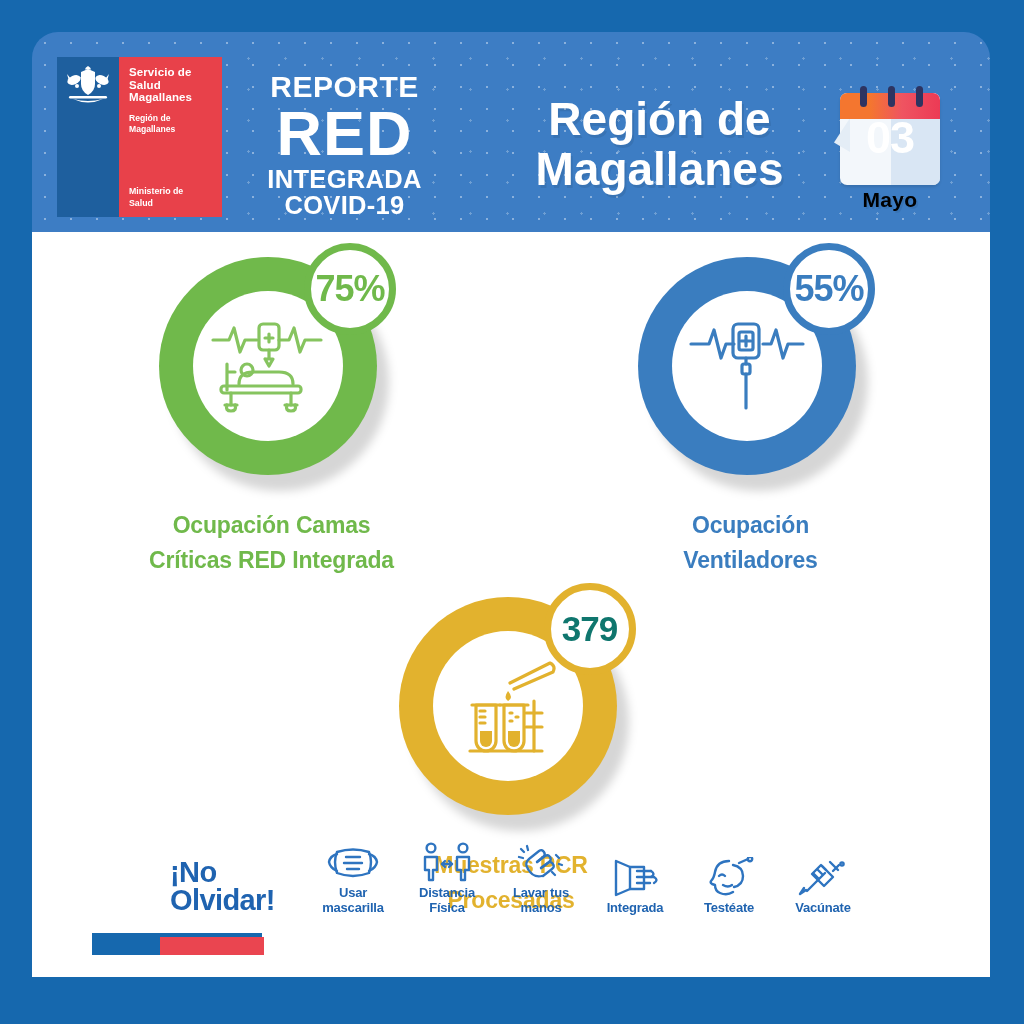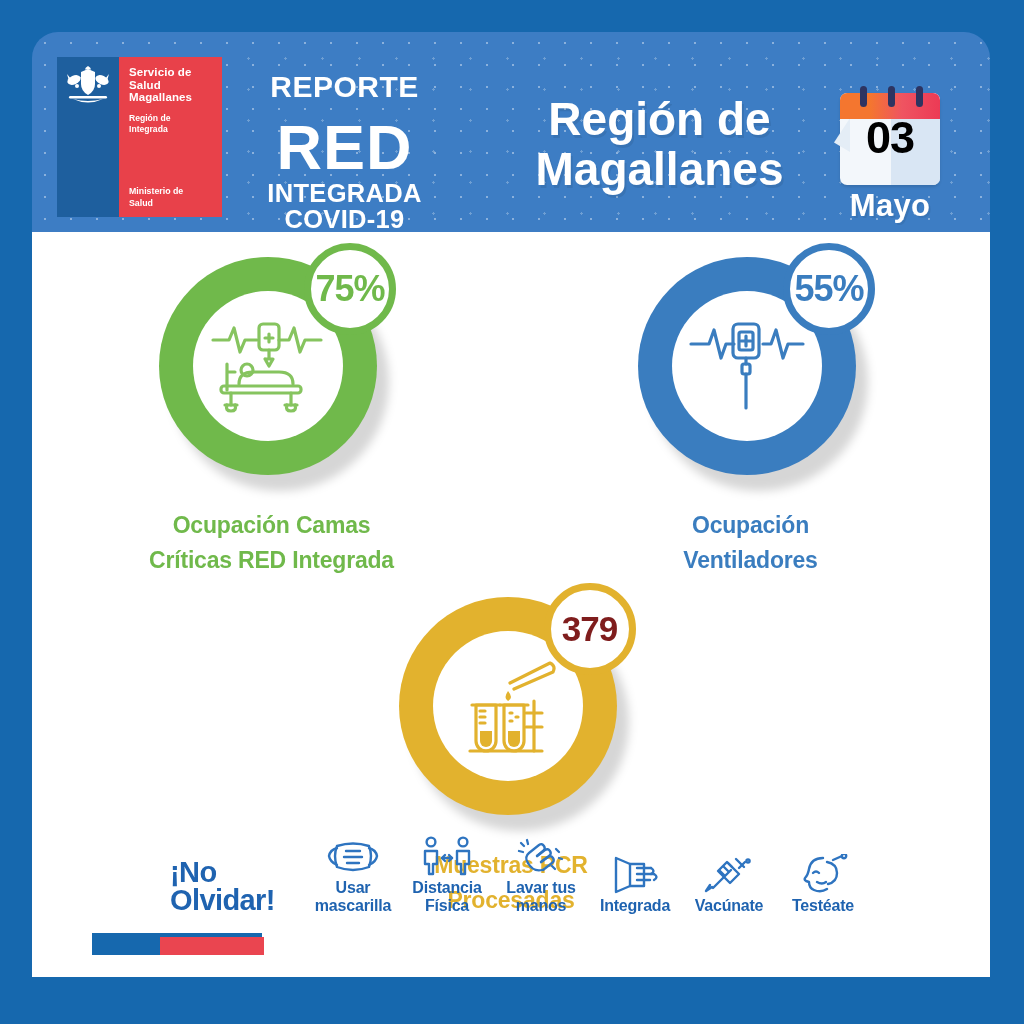--- a/index.html
+++ b/index.html
@@ -41,21 +41,21 @@
   .logo-l1 { font-size:11.5px; font-weight:bold; line-height:12.6px; letter-spacing:.1px;}
   .logo-l2 { font-size:8.6px; font-weight:bold; line-height:11.5px; margin-top:9px;}
   .logo-l3 { font-size:8.8px; font-weight:bold; line-height:11.5px; position:absolute; left:10px; bottom:8px;}
 
   
   .report-title{
     position:absolute; left:205px; top:40px; width:215px;
     color:#fff; text-align:center; line-height:1;
   }
   .rt-1{ font-size:30px; font-weight:bold; letter-spacing:.5px; }
-  .rt-2{ font-size:63px; font-weight:bold; letter-spacing:1px; line-height:.96; margin-top:15px;}
+  .rt-2{ font-size:63px; font-weight:bold; letter-spacing:1px; line-height:.96; margin-top:1px;}
   .rt-3{ font-size:25.5px; font-weight:bold; letter-spacing:.3px; margin-top:4px;}
   .rt-4{ font-size:25.5px; font-weight:bold; letter-spacing:.3px; }
 
   
   .region{
     position:absolute; left:455px; top:62px; width:345px;
     color:#fff; text-align:center;
     font-size:46px; font-weight:bold; line-height:50px;
     text-shadow:2px 3px 0 rgba(0,0,0,.08);
   }
@@ -78,23 +78,23 @@
   }
   .cal-top{
     position:absolute; left:6px; top:9px; width:100px; height:26px;
     background:linear-gradient(90deg,#f4762f 0%,#f4762f 30%,#ef5461 62%,#ec3a55 100%);
     border-radius:7px 7px 0 0;
   }
   .cal-ring{ position:absolute; top:2px; width:7px; height:21px; background:#2d3461; border-radius:4px;}
   .r1{ left:26px; } .r2{ left:54px; } .r3{ left:82px; }
   .cal-day{
     position:absolute; left:0; top:28px; width:112px; 
-    font-size:45px; font-weight:bold; color:#000000; letter-spacing:-1px;
-  }
-  .cal-month{ color:#ffffff; font-size:31px; font-weight:bold; margin-top:2px; letter-spacing:.3px;
+    font-size:45px; font-weight:bold; color:#ffffff; letter-spacing:-1px;
+  }
+  .cal-month{ color:#000000; font-size:21px; font-weight:bold; margin-top:2px; letter-spacing:.3px;
     text-shadow:2px 2px 0 rgba(0,0,0,.07);}
 
   
   .card{
     position:absolute; left:32px; top:232px; width:958px; height:745px;
     background:#ffffff;
   }
 
   
   .row-top{ position:absolute; left:0; top:0; width:100%; display:flex; }
@@ -129,38 +129,38 @@
   
   .c-green .ring{ background:#70b94b; }
   .c-green .badge{ border:7px solid #70b94b; color:#70b94b; font-size:36px; }
   .c-green .m-label{ color:#70b94b; }
 
   .c-blue .ring{ background:#3a7dbf; }
   .c-blue .badge{ border:7px solid #3a7dbf; color:#3a7dbf; font-size:36px; }
   .c-blue .m-label{ color:#3a7dbf; }
 
   .c-yellow .ring{ background:#e2b22e; }
-  .c-yellow .badge{ border:7px solid #e2b22e; color:#7f1d1d; font-size:35px; }
+  .c-yellow .badge{ border:7px solid #e2b22e; color:#0f766e; font-size:35px; }
   .c-yellow .m-label{ color:#e2b22e; }
 
   .row-bottom{ position:absolute; left:0; top:340px; width:100%; display:flex; justify-content:center;}
 
   
   .footer{
     position:absolute; left:0; bottom:62px; width:100%;
     display:flex; align-items:flex-end; justify-content:center; gap:16px;
     padding-left:10px;
   }
   .no-olvidar{
     color:#1f63b0; font-weight:bold; font-size:29px; line-height:28px;
     letter-spacing:-.6px; padding-bottom:1px; text-align:left; width:128px;
   }
   .tip{ width:78px; text-align:center; }
   .tip-ico{ height:40px; display:flex; align-items:flex-end; justify-content:center; }
-  .tip-lbl{ color:#1f63b0; font-size:16px; font-weight:bold; margin-top:3px; letter-spacing:-.2px;}
+  .tip-lbl{ color:#1f63b0; font-size:13px; font-weight:bold; margin-top:3px; letter-spacing:-.2px;}
 
   
   .bar-blue{ position:absolute; left:60px; bottom:22px; width:170px; height:22px; background:#1668ae; }
   .bar-red { position:absolute; left:128px; bottom:22px; width:104px; height:18px; background:#ea4550; }
 </style>
 </head>
 <body>
 
 <div id="poster">
 
@@ -182,21 +182,21 @@
             <circle cx="12" cy="21" r="2"></circle>
               <circle cx="34" cy="21" r="2"></circle>
           </g>
         </svg>
       </div>
       <div class="logo-red">
         <div class="logo-l1" style="white-space:pre-line">Servicio de
 Salud
 Magallanes</div>
         <div class="logo-l2" style="white-space:pre-line">Región de
-Integrada</div>
+Magallanes</div>
         <div class="logo-l3" style="white-space:pre-line">Ministerio de
 Salud</div>
       </div>
     </div>
 
     <div class="report-title">
       <div class="rt-1">REPORTE</div>
       <div class="rt-2">RED</div>
       <div class="rt-3">INTEGRADA</div>
       <div class="rt-4">COVID-19</div>
@@ -374,46 +374,46 @@
             </g>
           </svg>
         </div>
         <div class="tip-lbl">Integrada</div>
       </div>
 
       <div class="tip">
         <div class="tip-ico">
           <svg width="52" height="40" viewBox="0 0 52 40">
             <g fill="none" stroke="#2e74c0" stroke-width="2.4" stroke-linecap="round" stroke-linejoin="round">
+              <path d="M26 4 q-12 0 -14 11 q-1 6 -4 9 q-1 2 1 3 l3 1 q0 6 5 8 q7 3 13 -1"></path>
+              <path d="M20 28 q5 3 9 0"></path>
+              <path d="M30 8 q10 2 10 11 q0 9 -9 11"></path>
+              <path d="M36 6 l9 -4"></path>
+              <circle cx="47" cy="2" r="2.2"></circle>
+              <path d="M16 19 q3 -3 6 0"></path>
+            </g>
+          </svg>
+        </div>
+        <div class="tip-lbl">Testéate</div>
+      </div>
+
+      <div class="tip">
+        <div class="tip-ico">
+          <svg width="52" height="40" viewBox="0 0 52 40">
+            <g fill="none" stroke="#2e74c0" stroke-width="2.4" stroke-linecap="round" stroke-linejoin="round">
               <path d="M10 34 L28 16"></path>
               <path d="M24 8 l12 12 l-9 9 l-12 -12 Z"></path>
               <path d="M33 5 l8 8"></path>
               <path d="M36 14 l6 -6"></path>
               <path d="M21 13 l4 4 M25 9 l4 4 M17 17 l4 4"></path>
               <path d="M7 31 l-4 6 l6 -4"></path>
               <circle cx="45" cy="7" r="1.6"></circle>
             </g>
           </svg>
         </div>
         <div class="tip-lbl">Vacúnate</div>
       </div>
-
-      <div class="tip">
-        <div class="tip-ico">
-          <svg width="52" height="40" viewBox="0 0 52 40">
-            <g fill="none" stroke="#2e74c0" stroke-width="2.4" stroke-linecap="round" stroke-linejoin="round">
-              <path d="M26 4 q-12 0 -14 11 q-1 6 -4 9 q-1 2 1 3 l3 1 q0 6 5 8 q7 3 13 -1"></path>
-              <path d="M20 28 q5 3 9 0"></path>
-              <path d="M30 8 q10 2 10 11 q0 9 -9 11"></path>
-              <path d="M36 6 l9 -4"></path>
-              <circle cx="47" cy="2" r="2.2"></circle>
-              <path d="M16 19 q3 -3 6 0"></path>
-            </g>
-          </svg>
-        </div>
-        <div class="tip-lbl">Testéate</div>
-      </div>
     </div>
 
     <div class="bar-blue"></div>
     <div class="bar-red"></div>
   </div>
 </div>
 
 </body></html>

